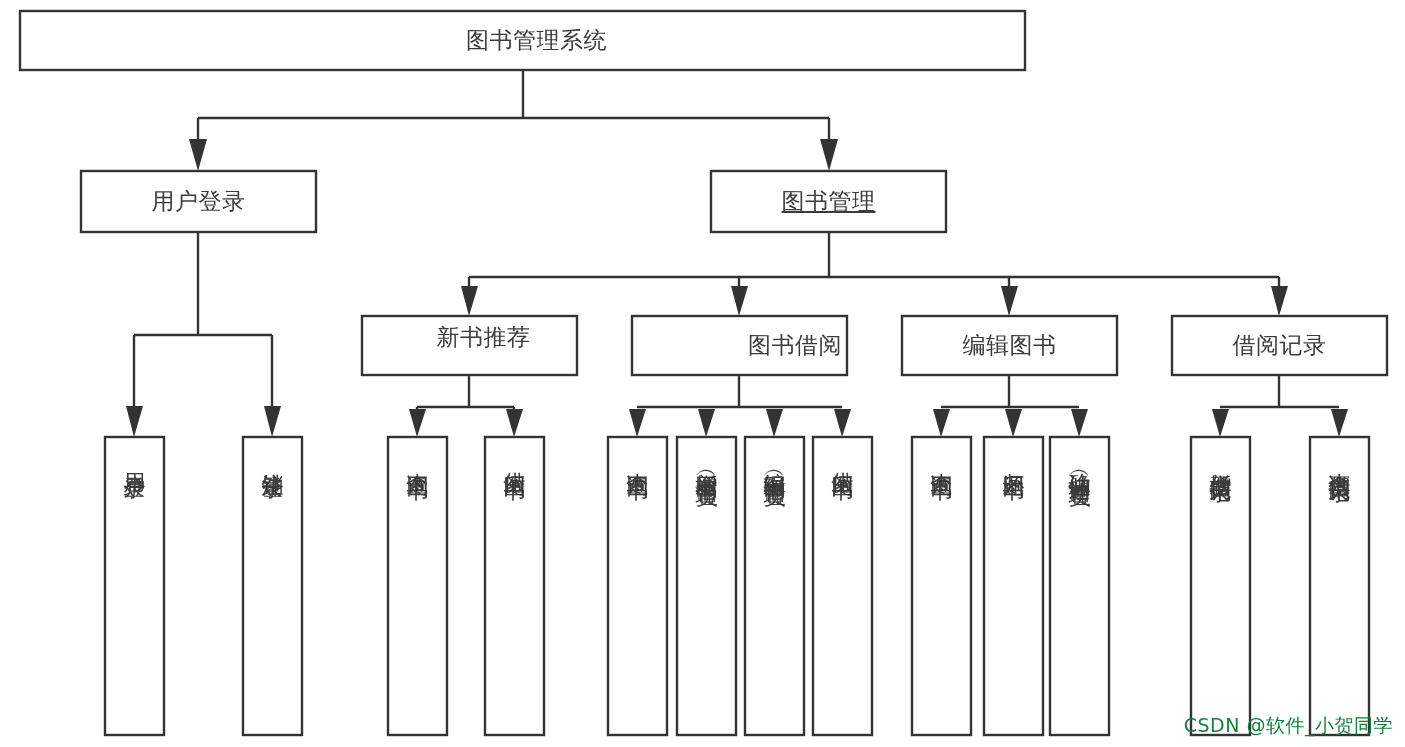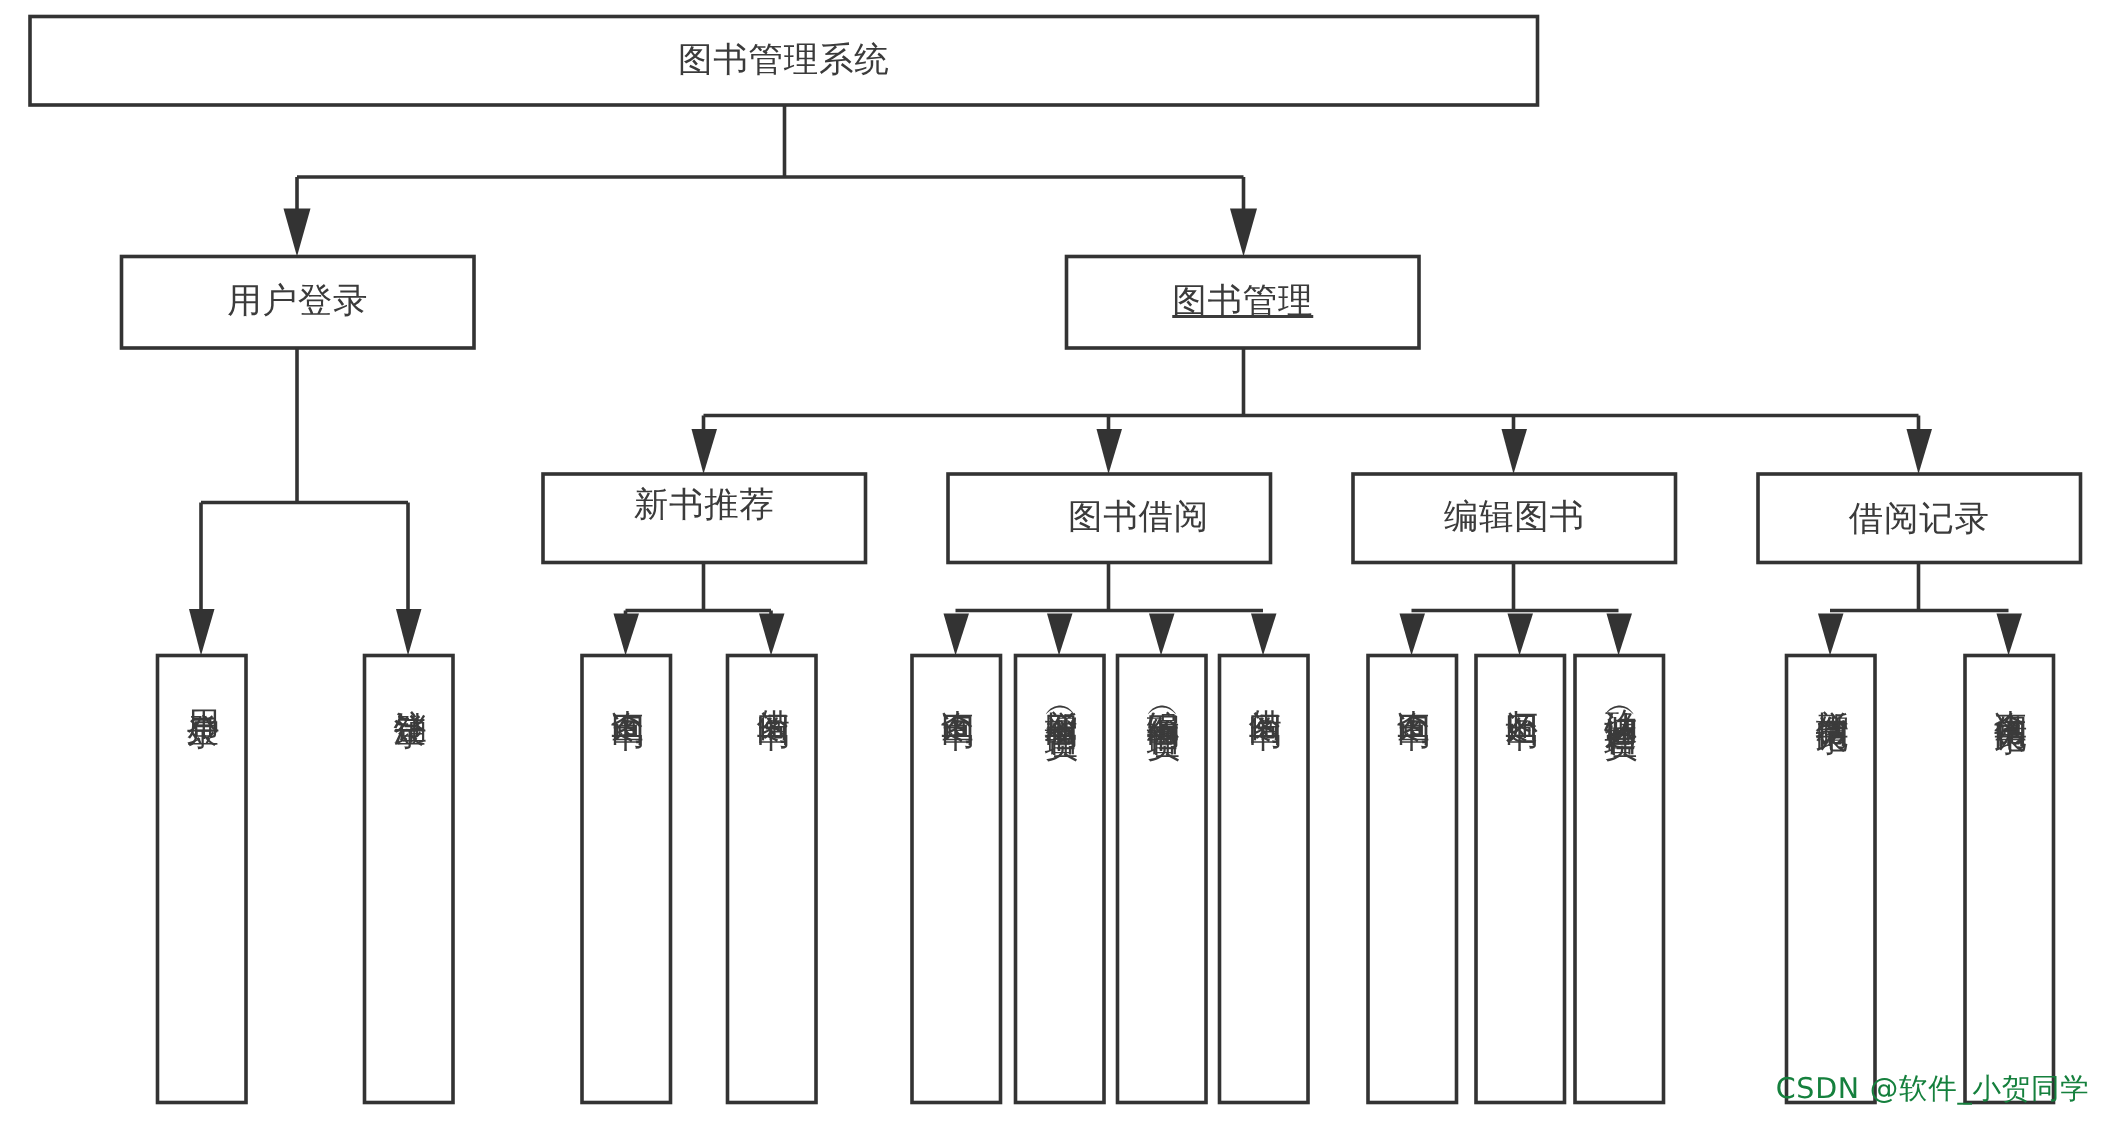--- a/index.html
+++ b/index.html
@@ -160,27 +160,27 @@
     <polygon class="arrow-head" points="1013,437 1005,409 1022,409"></polygon>
     <polygon class="arrow-head" points="1079,437 1071,409 1088,409"></polygon>
 
     <path class="connector" d="M 1279 375 L 1279 407"></path>
     <path class="connector" d="M 1220 407 L 1339 407"></path>
     <polygon class="arrow-head" points="1220,437 1212,409 1229,409"></polygon>
     <polygon class="arrow-head" points="1339,437 1331,409 1348,409"></polygon>
 
   </svg>
 
-  <div class="node-label label-horizontal" style="left:20px; top:11px; width:1005px; height:59px;">图书管理系统</div>
+  <div class="node-label label-horizontal" style="left:34px; top:11px; width:1005px; height:59px;">图书管理系统</div>
 
   <div class="node-label label-horizontal" style="left:81px; top:171px; width:235px; height:61px;">用户登录</div>
   <div class="node-label label-horizontal" style="left:711px; top:171px; width:235px; height:61px;text-decoration:underline;">图书管理</div>
 
-  <div class="node-label label-horizontal" style="left:362px; top:316px; width:215px; height:43px;">新书推荐</div>
-  <div class="node-label label-horizontal" style="left:632px; top:316px; width:254px; height:59px;">图书借阅</div>
+  <div class="node-label label-horizontal" style="left:376px; top:316px; width:215px; height:43px;">新书推荐</div>
+  <div class="node-label label-horizontal" style="left:668px; top:316px; width:254px; height:59px;">图书借阅</div>
   <div class="node-label label-horizontal" style="left:902px; top:316px; width:215px; height:59px;">编辑图书</div>
   <div class="node-label label-horizontal" style="left:1172px; top:316px; width:215px; height:59px;font-family:Liberation Serif, serif;">借阅记录</div>
 
   <div class="node-label label-vertical" style="left:105px; top:437px; width:59px; height:298px;">用户登录</div>
   <div class="node-label label-vertical" style="left:243px; top:437px; width:59px; height:298px;">注销登录</div>
 
   <div class="node-label label-vertical" style="left:388px; top:437px; width:59px; height:298px;">查询图书</div>
   <div class="node-label label-vertical" style="left:485px; top:437px; width:59px; height:298px;">借阅图书</div>
 
   <div class="node-label label-vertical" style="left:608px; top:437px; width:59px; height:298px;">查询图书</div>

